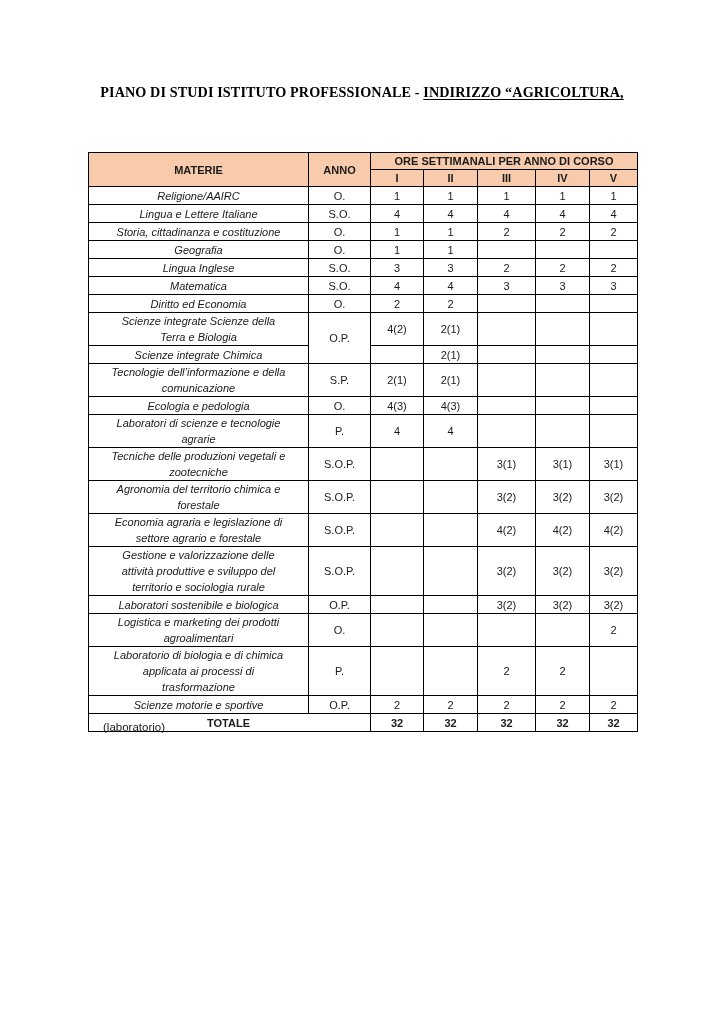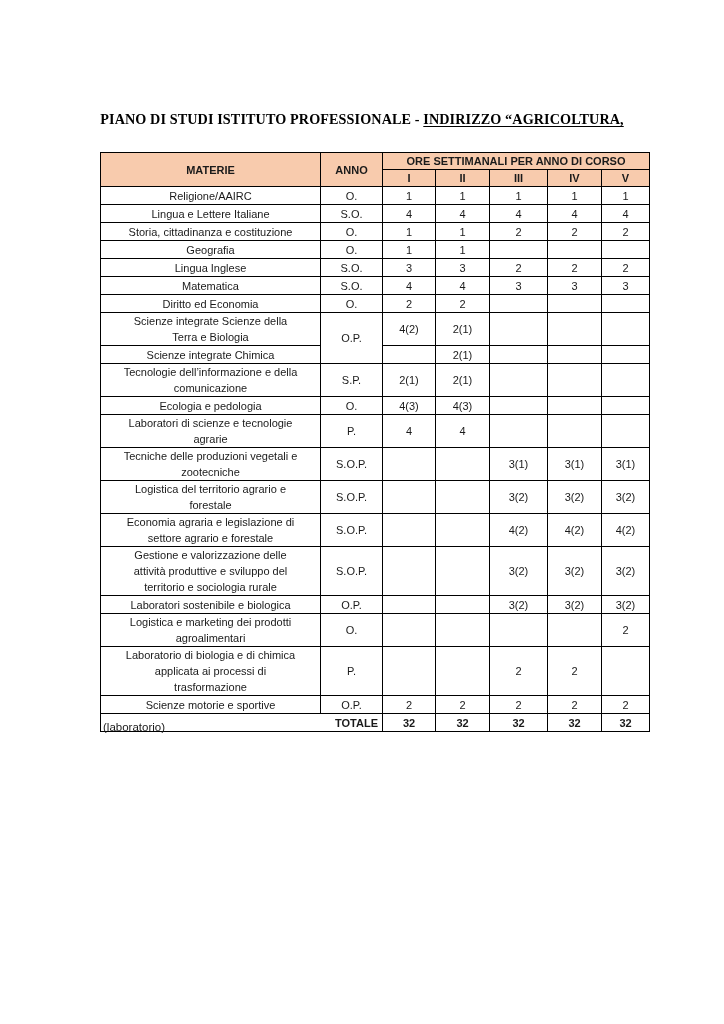--- a/index.html
+++ b/index.html
@@ -22,30 +22,29 @@
     top: 84px;
     left: 80px;
     width: 564px;
     text-align: center;
     font-family: "Liberation Serif", serif;
     font-weight: bold;
     font-size: 14.2px;
     line-height: 16.8px;
     color: #000000;
     letter-spacing: 0.1px;
-    margin-top: 27px;
   }
   .title .u {
     text-decoration: underline;
     text-underline-offset: 2px;
   }
   table.plan {
     position: absolute;
     top: 152px;
-    left: 100px;
+    left: 88px;
     width: 549px;
     border-collapse: collapse;
     table-layout: fixed;
     font-size: 11px;
     line-height: 16px;
     border-radius: 8px;
   }
   table.plan th, table.plan td {
     border: 1px solid var(--border-color, #000);
     text-align: center;
@@ -55,26 +54,26 @@
   }
   table.plan th {
     background: var(--header-bg, #f8cbad);
     font-weight: bold;
     height: 15px;
   }
   table.plan td {
     height: 17px;
     font-weight: normal;
   }
-  table.plan td.materie { padding: 0 19px; }
+  table.plan td.materie { padding: 0 19px; font-style: italic; }
   tr.totale-row td {
     font-weight: bold;
   }
   tr.totale-row td.totale-label {
-    text-align: right;
+    text-align: center;
     padding-right: 4px;
   }
   .footnote {
     position: absolute;
     top: 721px;
     left: 103px;
     font-size: 11.5px;
     color: #1a1a1a;
   }
 </style>
@@ -222,21 +221,21 @@
         <tr>
           <td class="materie">Tecniche delle produzioni vegetali e zootecniche</td>
           <td class="prove">S.O.P.</td>
           <td></td>
           <td></td>
           <td>3(1)</td>
           <td>3(1)</td>
           <td>3(1)</td>
         </tr>
         <tr>
-          <td class="materie">Logistica del territorio agrario e forestale</td>
+          <td class="materie">Agronomia del territorio chimica e forestale</td>
           <td class="prove">S.O.P.</td>
           <td></td>
           <td></td>
           <td>3(2)</td>
           <td>3(2)</td>
           <td>3(2)</td>
         </tr>
         <tr>
           <td class="materie">Economia agraria e legislazione di settore agrario e forestale</td>
           <td class="prove">S.O.P.</td>

